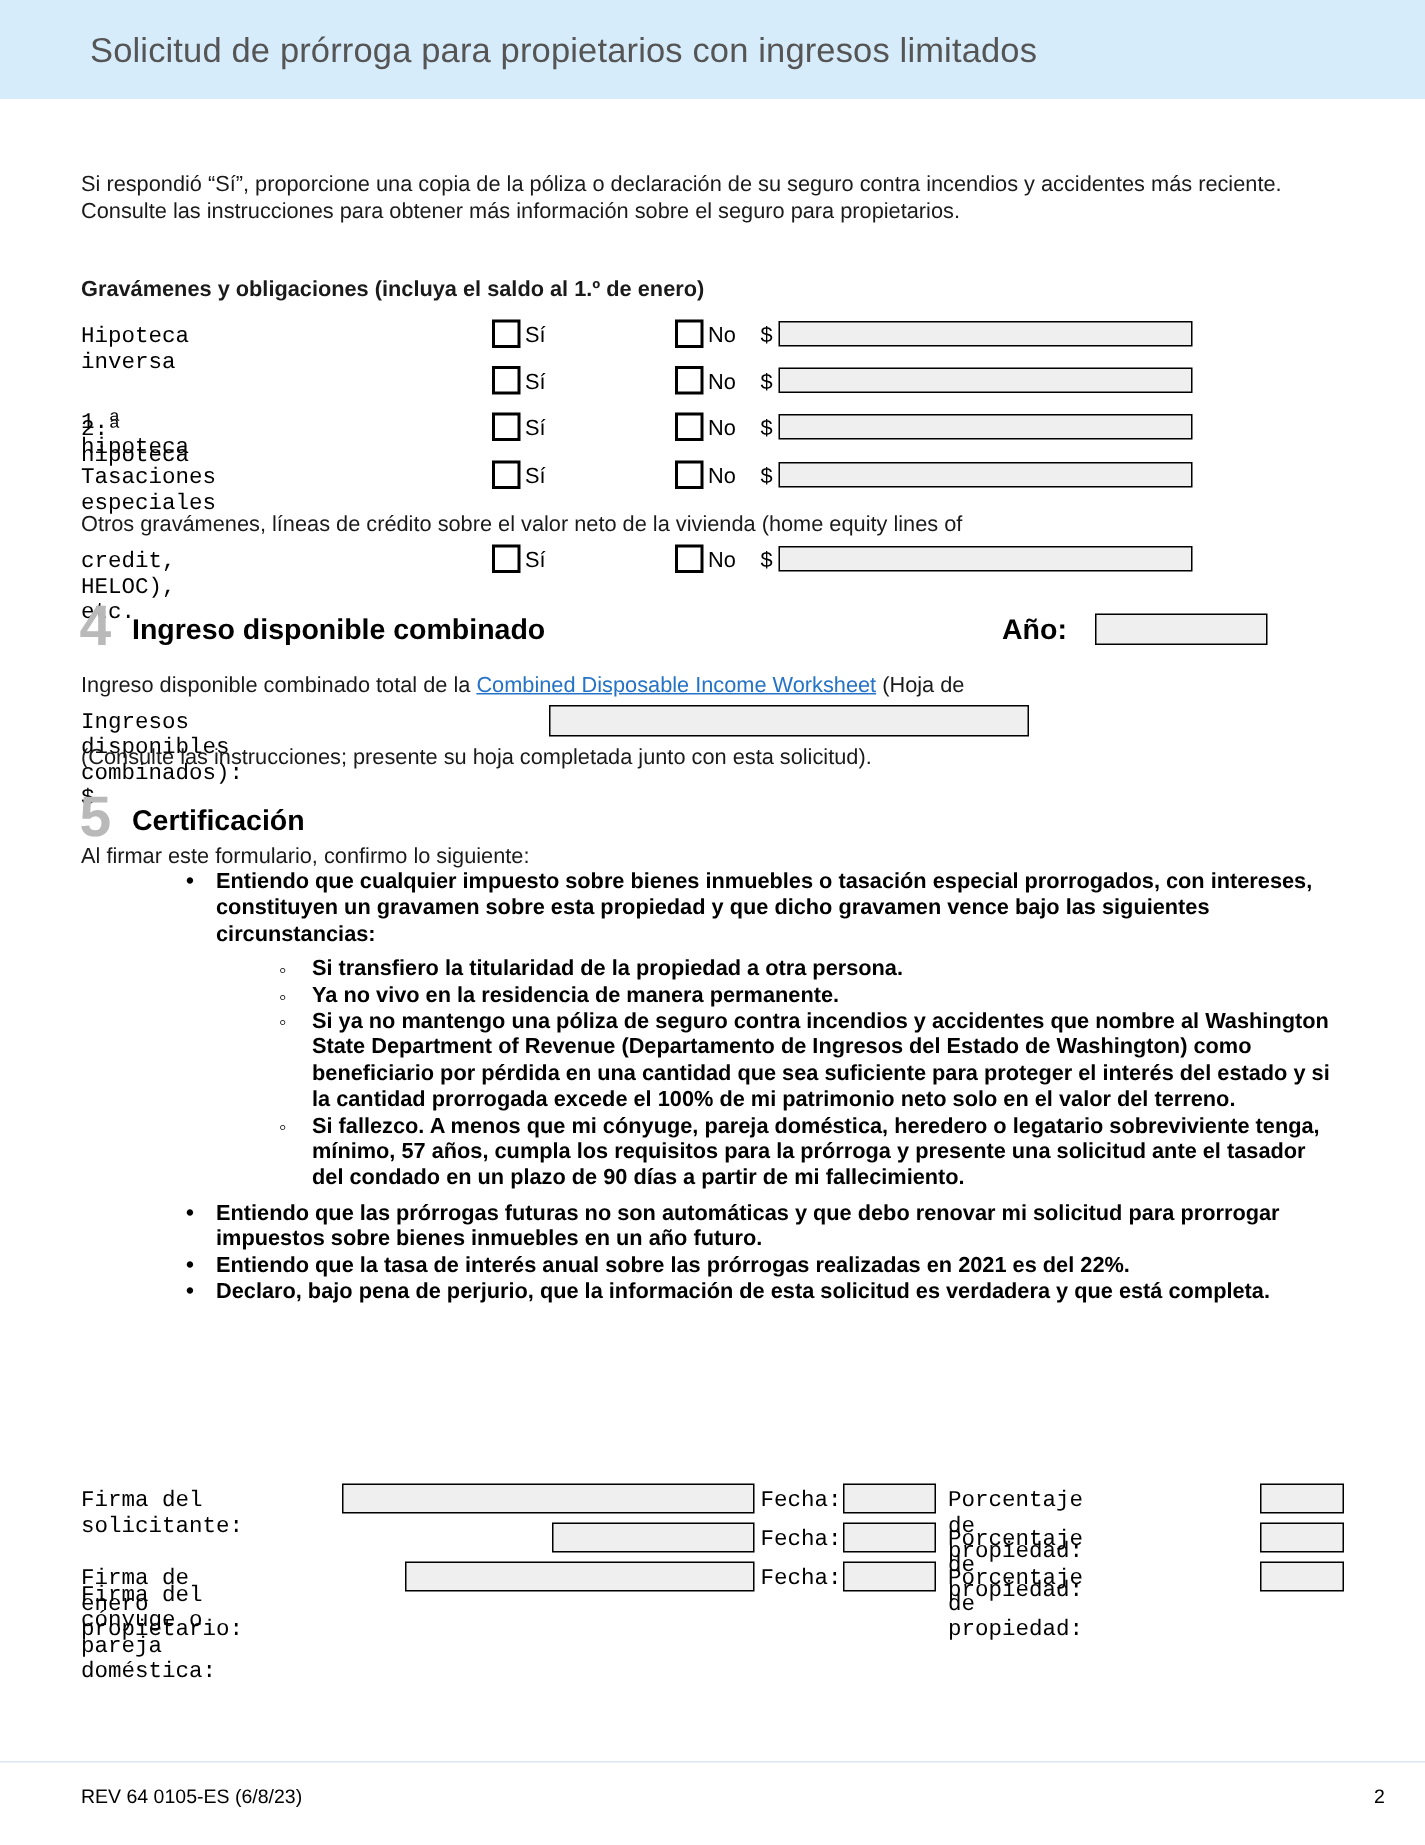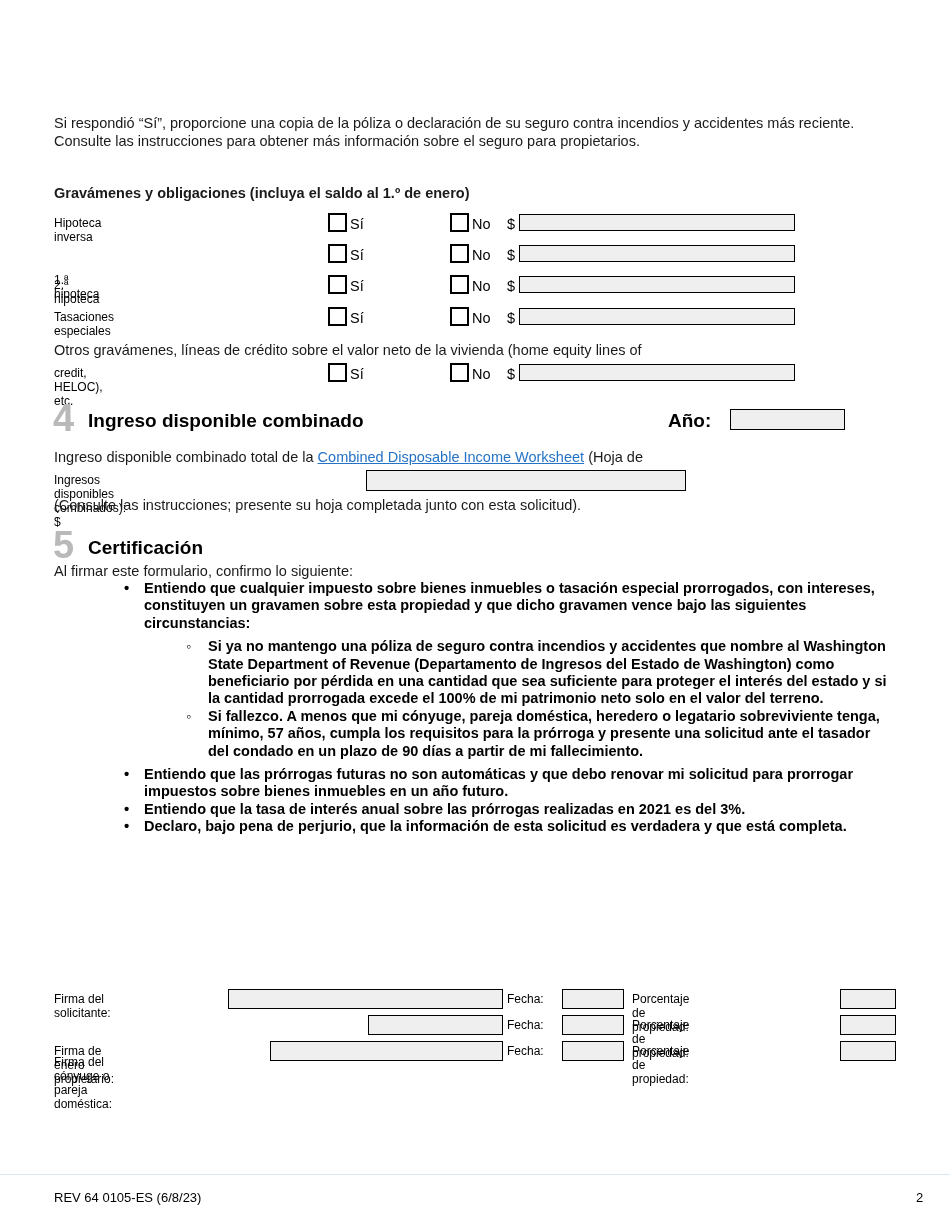--- a/index.html
+++ b/index.html
@@ -153,28 +153,31 @@
     top: 1190px;
     font-size: 13px;
   }
   .foot-right {
     position: absolute;
     left: 916px;
     top: 1190px;
     font-size: 13px;
   }
 
-  .row-lbl { font-size: 12px; }
+  .row-lbl { font-size: 15px; font-family: Liberation Mono, monospace; }
   .dollar { font-size: 14.5px; }
 </style>
 </head>
 <body>
 
 <div class="page">
 
+  <div class="banner">
+    <div class="banner-title">Solicitud de prórroga para propietarios con ingresos limitados</div>
+  </div>
 
 
   <div class="abs txt" style="left:54px; top:114px; width:840px;">Si respondió “Sí”, proporcione una copia de la póliza o declaración de su seguro contra incendios y accidentes más reciente.  Consulte las instrucciones para obtener más información sobre el seguro para propietarios.</div>
 
   <div class="abs txt bold" style="left:54px; top:184px;">Gravámenes y obligaciones (incluya el saldo al 1.º de enero)</div>
 
   <div class="abs" style="left:54px; top:216px;">
     <span class="abs row-lbl" style="left:0; top:0;">Hipoteca inversa</span>
     <span class="abs cbox" style="left:274px; top:-3px;"></span>
     <span class="abs cb-label" style="left:296px; top:0;">Sí</span>
@@ -243,26 +246,28 @@
 
   <div class="abs secnum" style="left:53px; top:530px;">5</div>
   <div class="abs sectitle" style="left:88px; top:537px;">Certificación</div>
   <div class="abs txt" style="left:54px; top:562px;">Al firmar este formulario, confirmo lo siguiente:</div>
 
   <div class="abs" style="left:104px; top:580px; width:790px;">
     <ul class="l1">
       <li>
         <span>Entiendo que cualquier impuesto sobre bienes inmuebles o tasación especial prorrogados, con intereses, constituyen un gravamen sobre esta propiedad y que dicho gravamen vence bajo las siguientes circunstancias:</span>
         <ul class="l2" style="margin-top:6px; margin-left:40px;">
+          <li>Si transfiero la titularidad de la propiedad a otra persona.</li>
+          <li>Ya no vivo en la residencia de manera permanente.</li>
           <li>Si ya no mantengo una póliza de seguro contra incendios y accidentes que nombre al Washington State Department of Revenue (Departamento de Ingresos del Estado de Washington) como beneficiario por pérdida en una cantidad que sea suficiente para proteger el interés del estado y si la cantidad prorrogada excede el 100% de mi patrimonio neto solo en el valor del terreno.</li>
           <li>Si fallezco. A menos que mi cónyuge, pareja doméstica, heredero o legatario sobreviviente tenga, mínimo, 57 años, cumpla los requisitos para la prórroga y presente una solicitud ante el tasador del condado en un plazo de 90 días a partir de mi fallecimiento.</li>
         </ul>
       </li>
       <li style="margin-top:6px;">Entiendo que las prórrogas futuras no son automáticas y que debo renovar mi solicitud para prorrogar impuestos sobre bienes inmuebles en un año futuro.</li>
-      <li>Entiendo que la tasa de interés anual sobre las prórrogas realizadas en 2021 es del 3%.</li>
+      <li>Entiendo que la tasa de interés anual sobre las prórrogas realizadas en 2021 es del 22%.</li>
       <li>Declaro, bajo pena de perjurio, que la información de esta solicitud es verdadera y que está completa.</li>
     </ul>
   </div>
 
   <div class="abs" style="left:54px; top:992px;">
     <span class="abs row-lbl" style="left:0; top:0;">Firma del solicitante:</span>
     <span class="abs fld" style="left:174px; top:-3px; width:275px; height:20px;"></span>
     <span class="abs row-lbl" style="left:453px; top:0;">Fecha:</span>
     <span class="abs fld" style="left:508px; top:-3px; width:62px; height:20px;"></span>
     <span class="abs row-lbl" style="left:578px; top:0;">Porcentaje de propiedad:</span>

